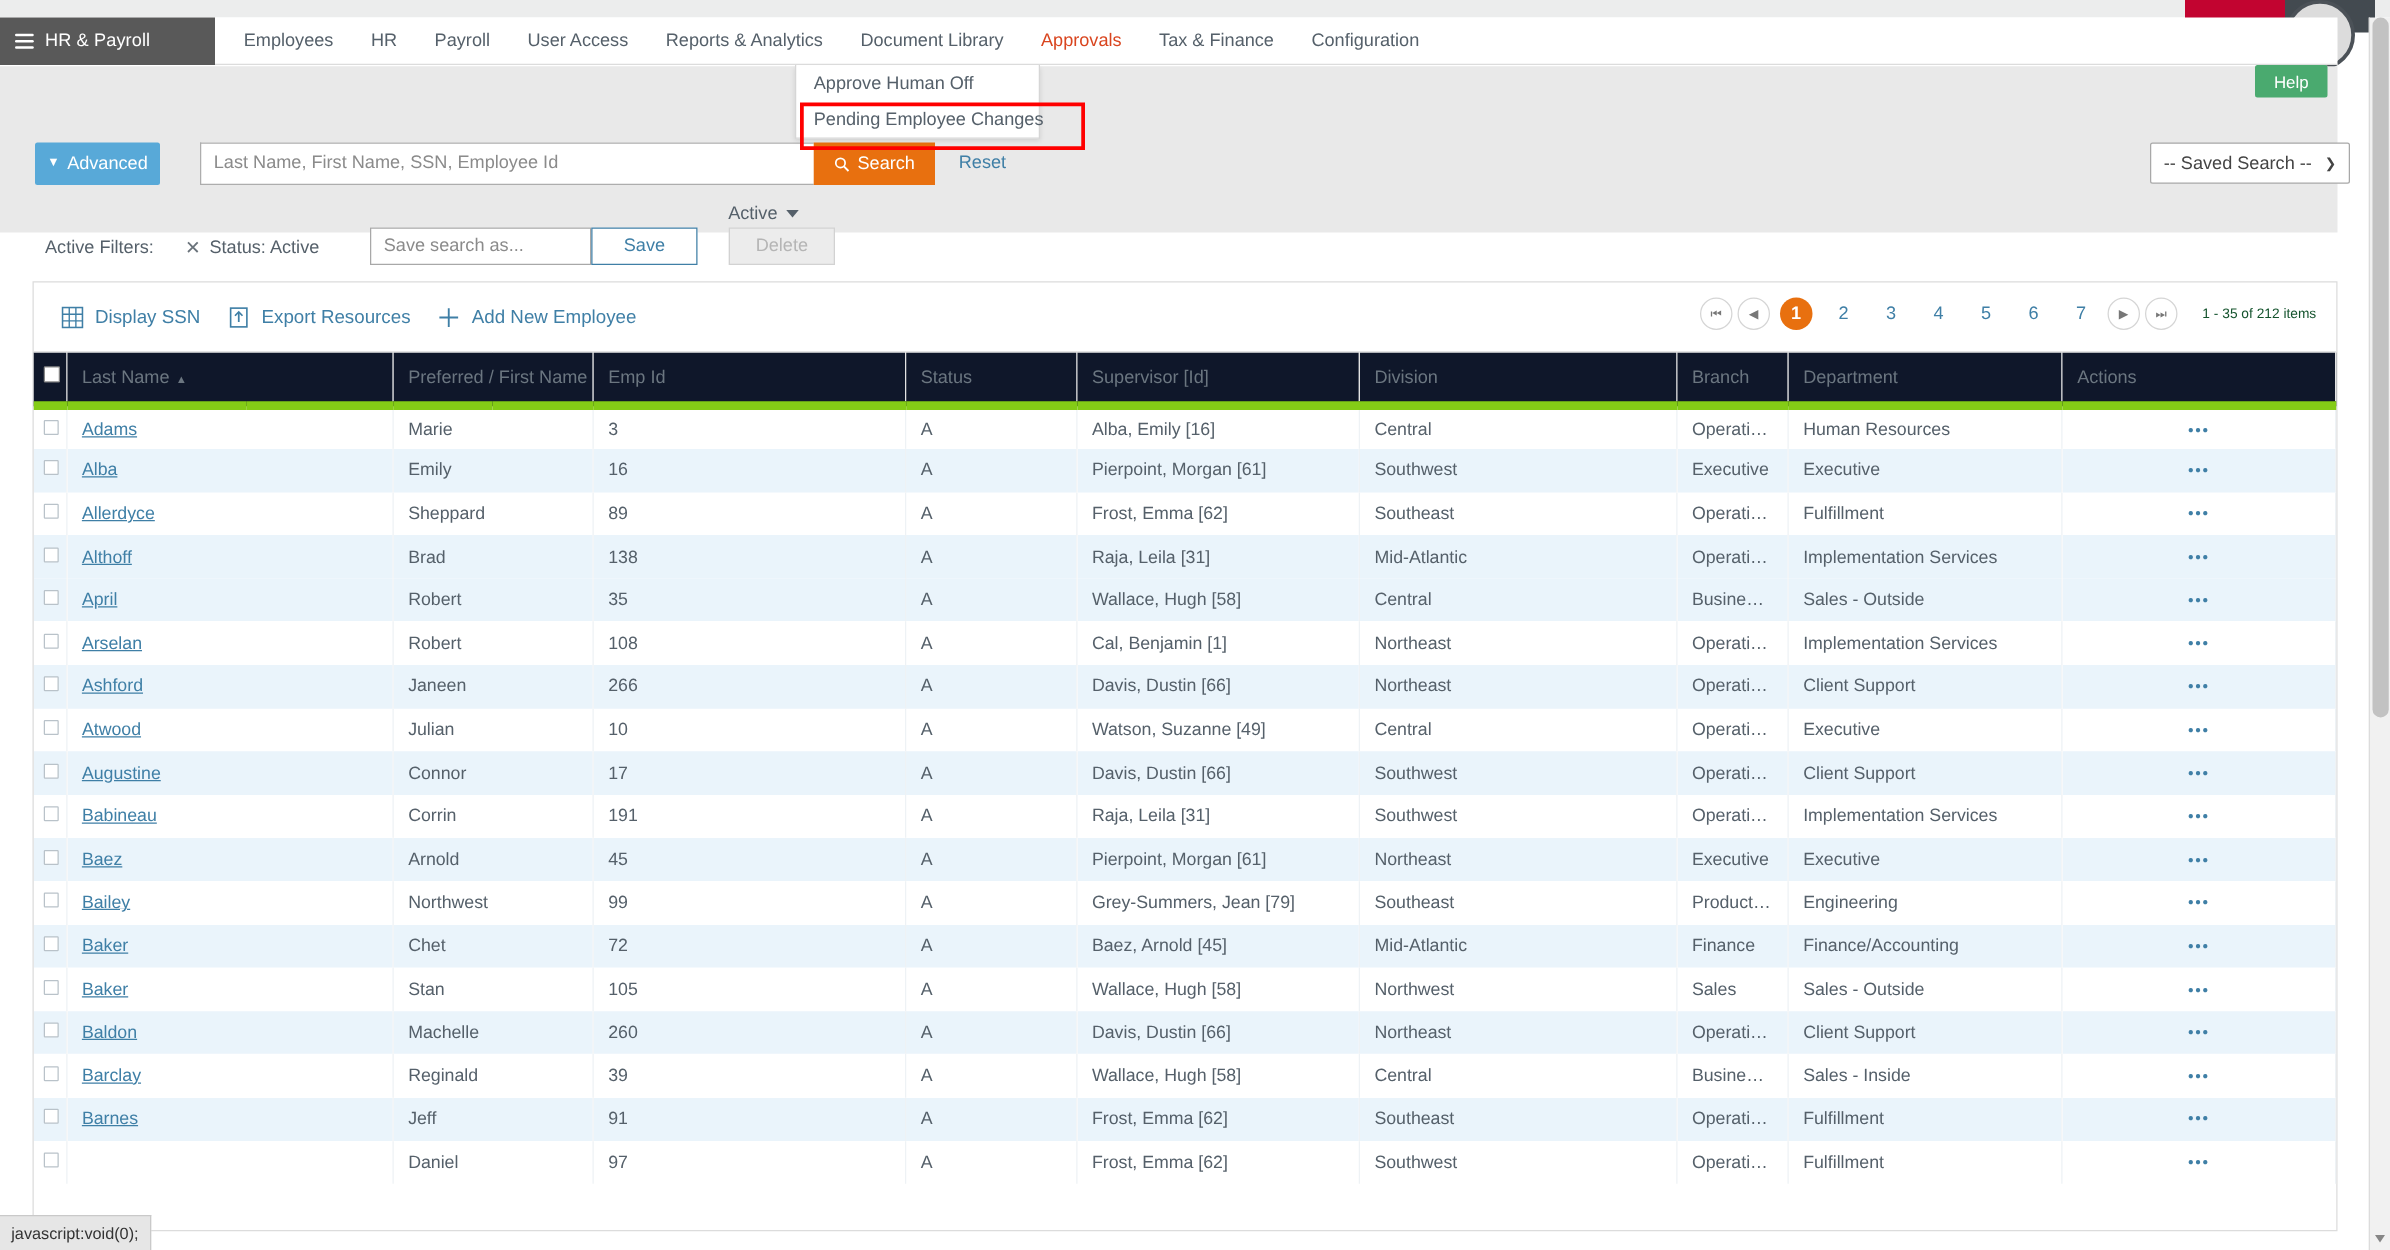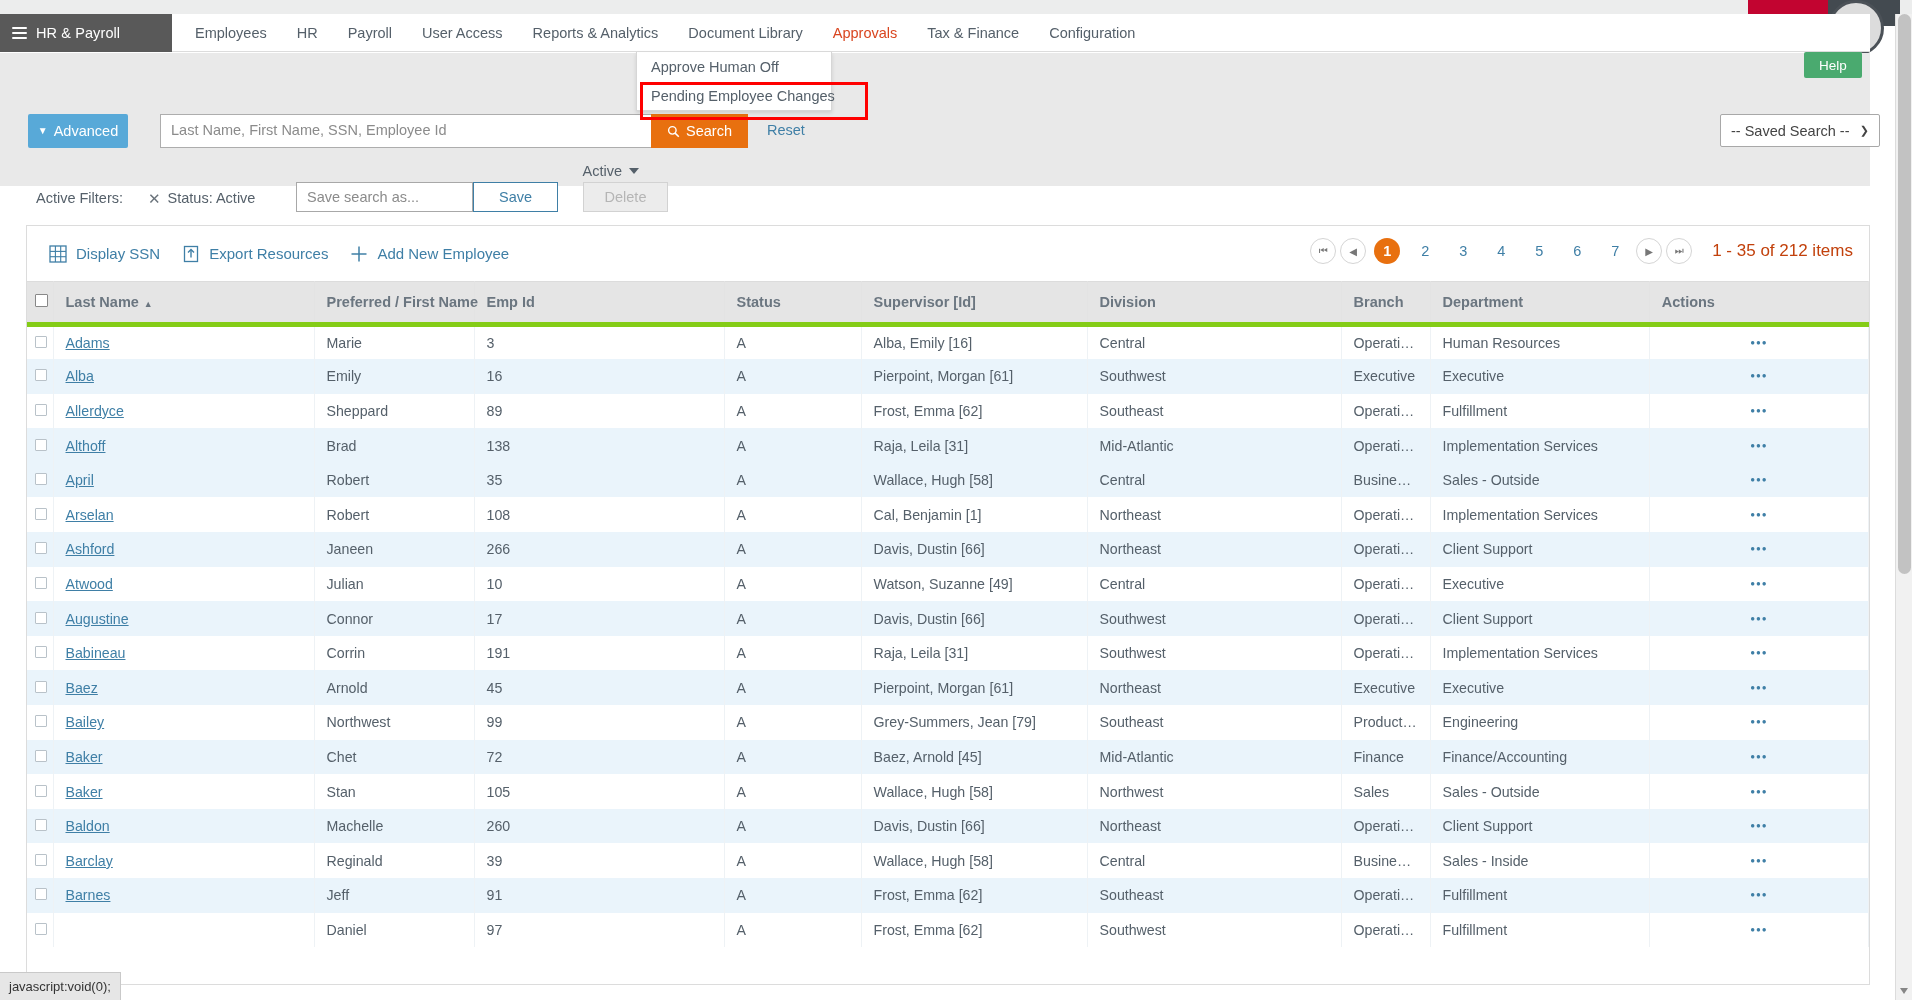--- a/index.html
+++ b/index.html
@@ -182,29 +182,29 @@
   }
   .pg-num {
     min-width: 26px; height: 26px;
     display: flex; align-items: center; justify-content: center;
     font-size: 14.5px; color: #3f7fa6; cursor: pointer; margin: 0 6px;
   }
   .pg-num.current {
     background: #e8700f; color: #fff; border-radius: 50%;
     width: 26px; font-weight: bold;
   }
-  .pg-info { margin-left: 18px; font-size: 17px; color: #c2410c; white-space: nowrap; }
+  .pg-info { margin-left: 18px; font-size: 11px; color: #14532d; white-space: nowrap; }
 
   
   table.emp { width: 100%; border-collapse: collapse; table-layout: fixed; }
   table.emp thead th {
-    background: #e5e5e5; border-top: 1px solid #dcdcdc;
-    border-bottom: 5px solid #84cc16; border-right: 1px solid #e3e3e3;
+    background: #0f172a; border-top: 1px solid #dcdcdc;
+    border-bottom: 7px solid #84cc16; border-right: 1px solid #e3e3e3;
     height: 43px; text-align: left; padding: 0 12px;
-    font-size: 14.5px; font-weight: bold; color: #6b7680;
+    font-size: 14.5px; font-weight: normal; color: #6b7680;
     vertical-align: middle; cursor: pointer; white-space: nowrap;
   }
   table.emp thead th.cb { width: 26px; padding: 0 0 0 8px; cursor: default; }
   table.emp tbody td {
     height: 34.6px; padding: 0 12px; font-size: 14.2px; color: #55606a;
     border-right: 1px solid #eef2f5; vertical-align: middle;
     white-space: nowrap; overflow: hidden; text-overflow: ellipsis;
   }
   table.emp tbody td.cb { padding: 0 0 0 8px; }
   table.emp tbody tr.alt td { background: #eaf4fb; }

